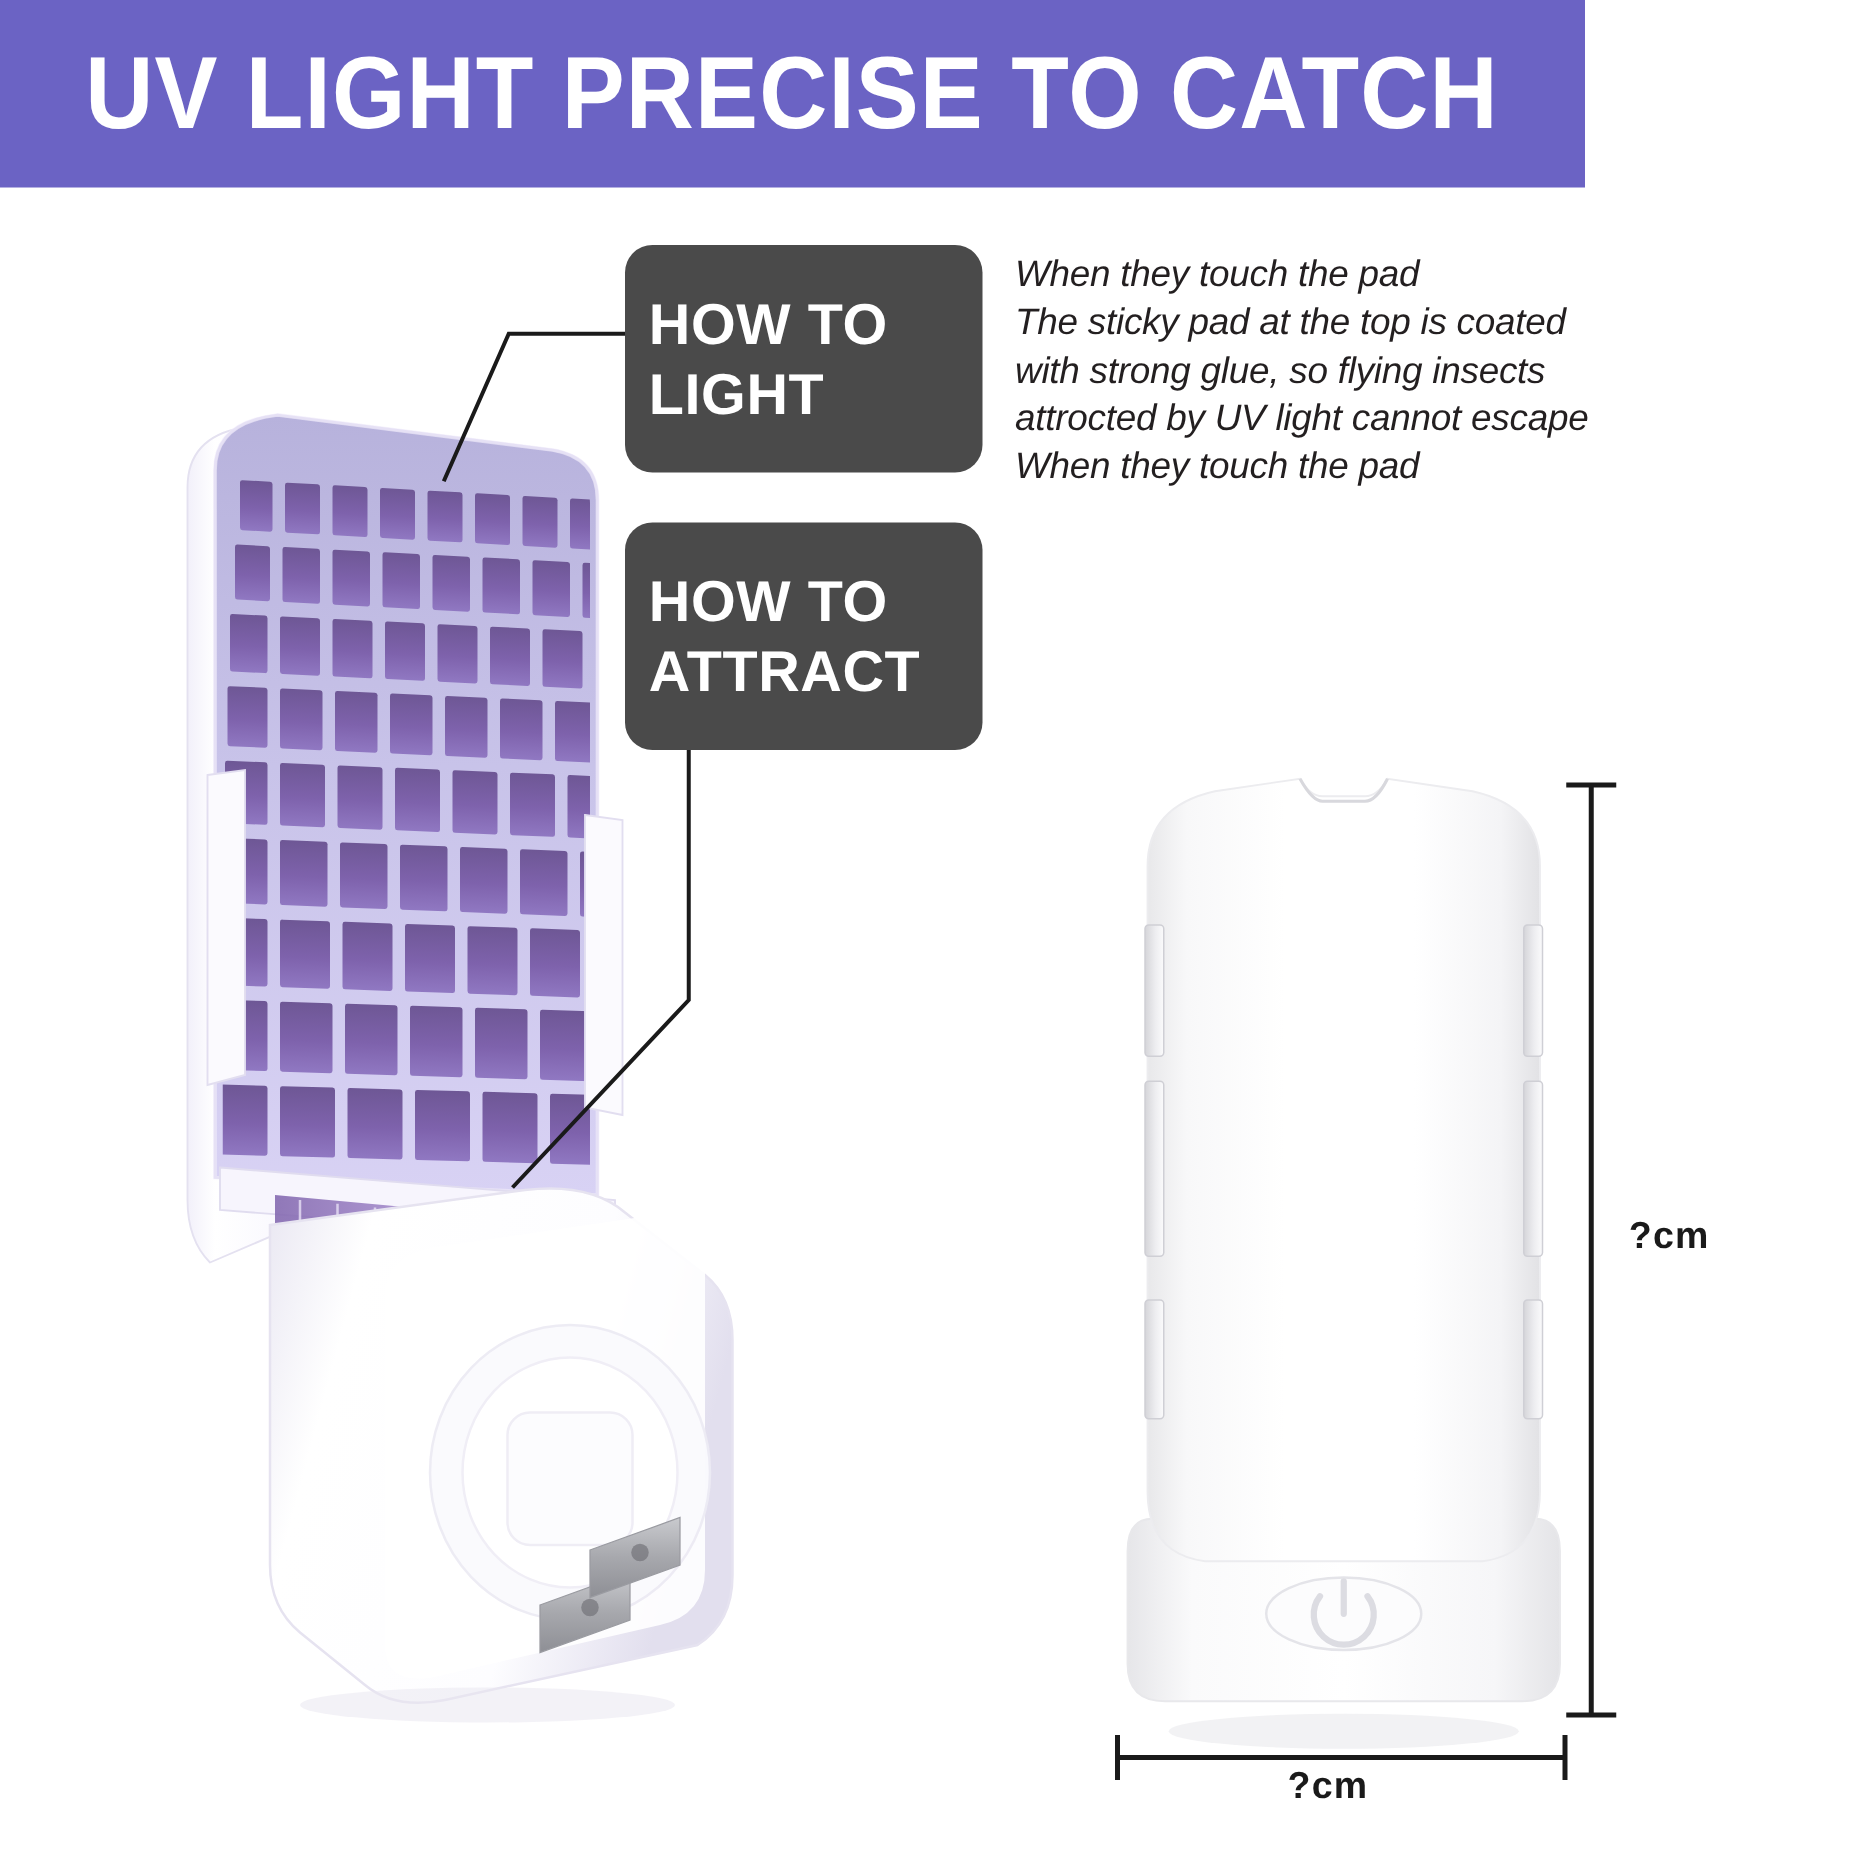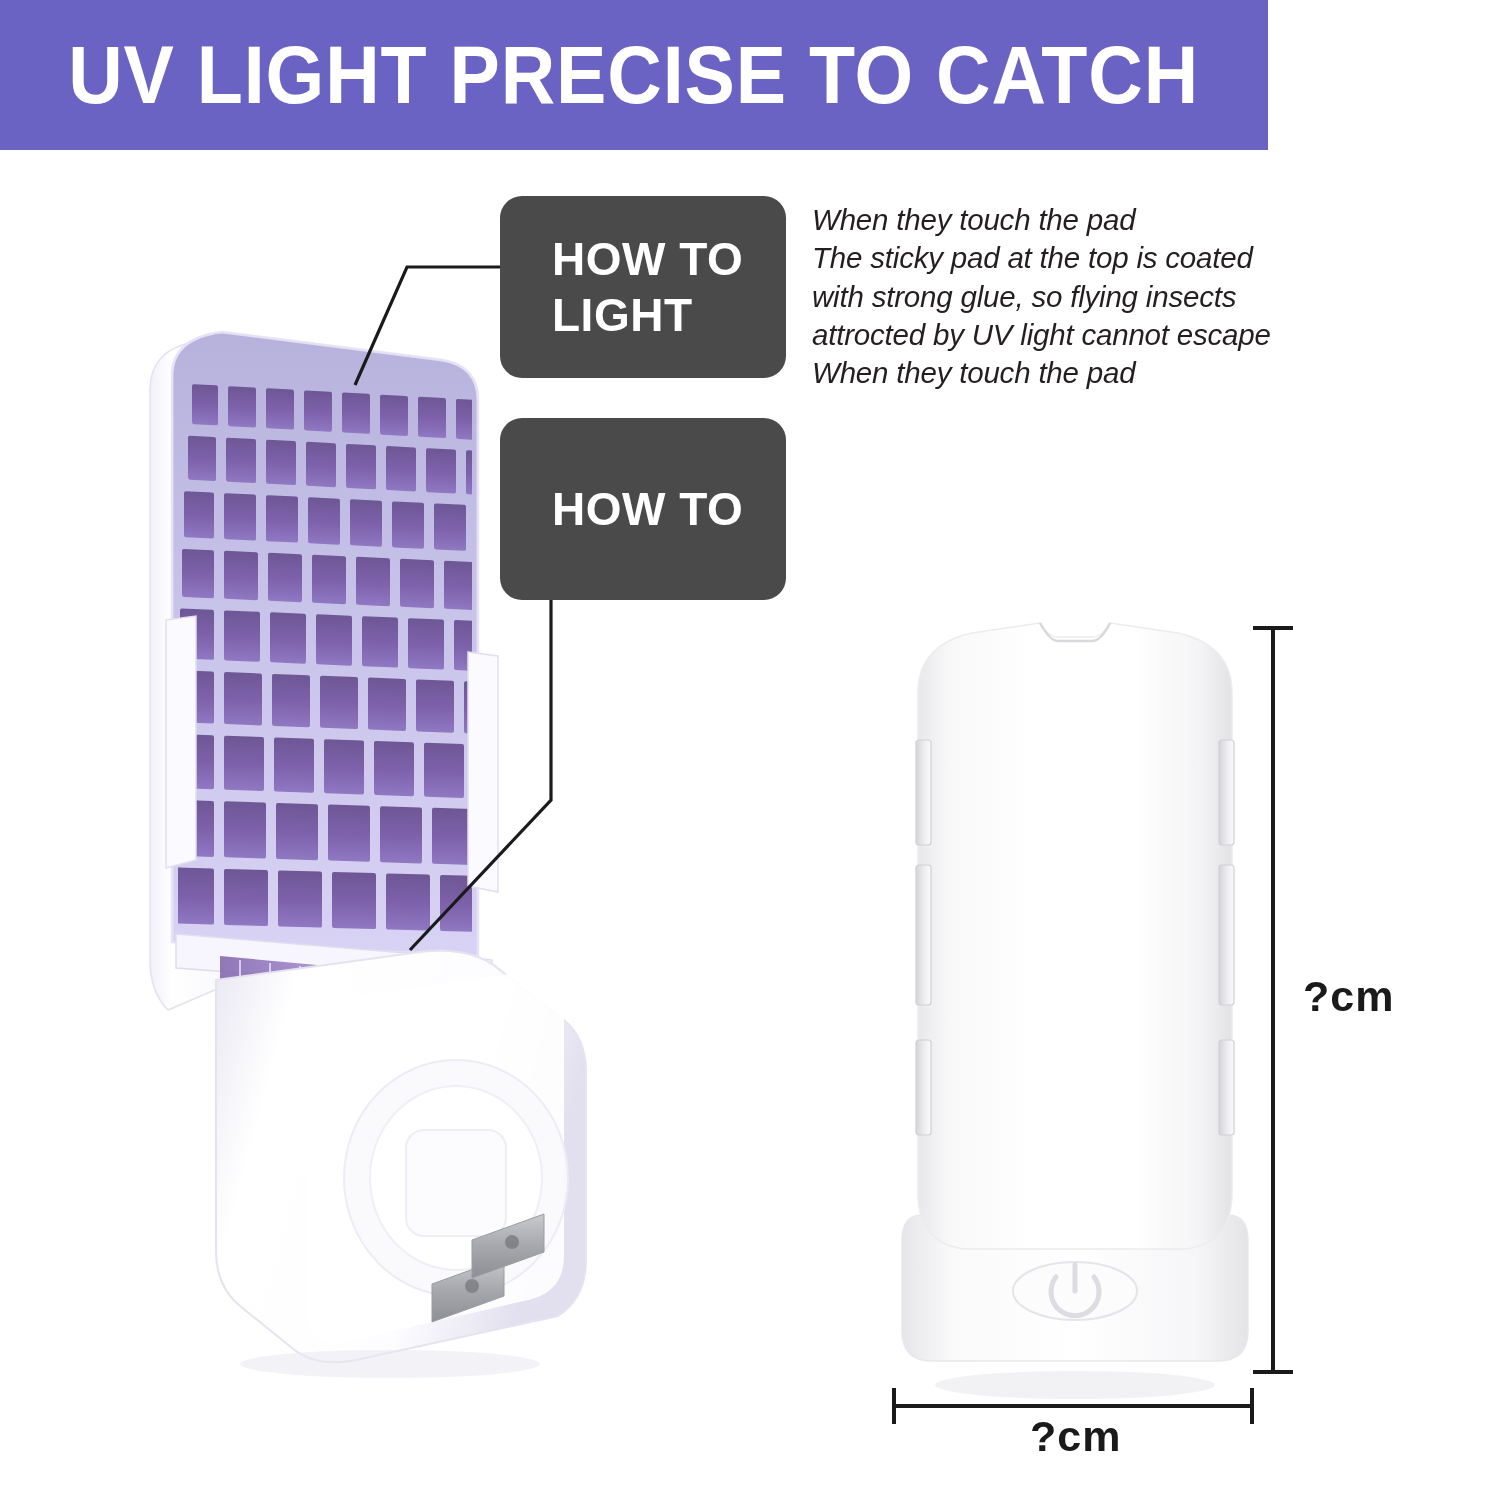--- a/index.html
+++ b/index.html
@@ -29,21 +29,21 @@
     line-height: 1;
   }
 
   
   .callout-box {
     position: absolute;
     width: 286px; height: 182px;
     background: #4A4A4A;
     border-radius: 22px;
     display: flex; flex-direction: column; justify-content: center;
-    padding-left: 52px;
+    padding-left: 19px;
   }
   .callout-box .line {
     color: #ffffff;
     font-weight: 700;
     font-size: 46px;
     letter-spacing: 0.5px;
     line-height: 1.22;
     white-space: nowrap;
   }
   #box-catch  { left: 500px; top: 196px; }
@@ -75,21 +75,21 @@
 
   
   #device-right {
     position: absolute; left: 880px; top: 615px; width: 390px; height: 790px;
   }
 
   
   .dim-label {
     position: absolute;
     font-weight: 700;
-    font-size: 43px;
+    font-size: 30px;
     color: #1a1a1a;
     letter-spacing: 1px;
   }
   #dim-height-label { left: 1303px; top: 972px; }
   #dim-width-label  { left: 1030px; top: 1412px; }
 </style>
 </head>
 <body>
 
 <div id="page">
@@ -281,20 +281,21 @@
     <div class="line">LIGHT</div>
   </div>
   <div id="text-catch" class="body-text">When they touch the pad
 The sticky pad at the top is coated
 with strong glue, so flying insects
 attrocted by UV light cannot escape
 When they touch the pad</div>
 
   <div id="box-attract" class="callout-box">
     <div class="line">HOW TO</div>
+    <div class="line">ATTRACT</div>
   </div>
 
   <svg id="device-right" viewBox="0 0 390 790">
     <defs>
       <linearGradient id="rBody" x1="0" y1="0" x2="1" y2="0">
         <stop offset="0%" stop-color="#E8E8EA"></stop>
         <stop offset="10%" stop-color="#F8F8F9"></stop>
         <stop offset="35%" stop-color="#FFFFFF"></stop>
         <stop offset="68%" stop-color="#FFFFFF"></stop>
         <stop offset="90%" stop-color="#F4F4F6"></stop>

